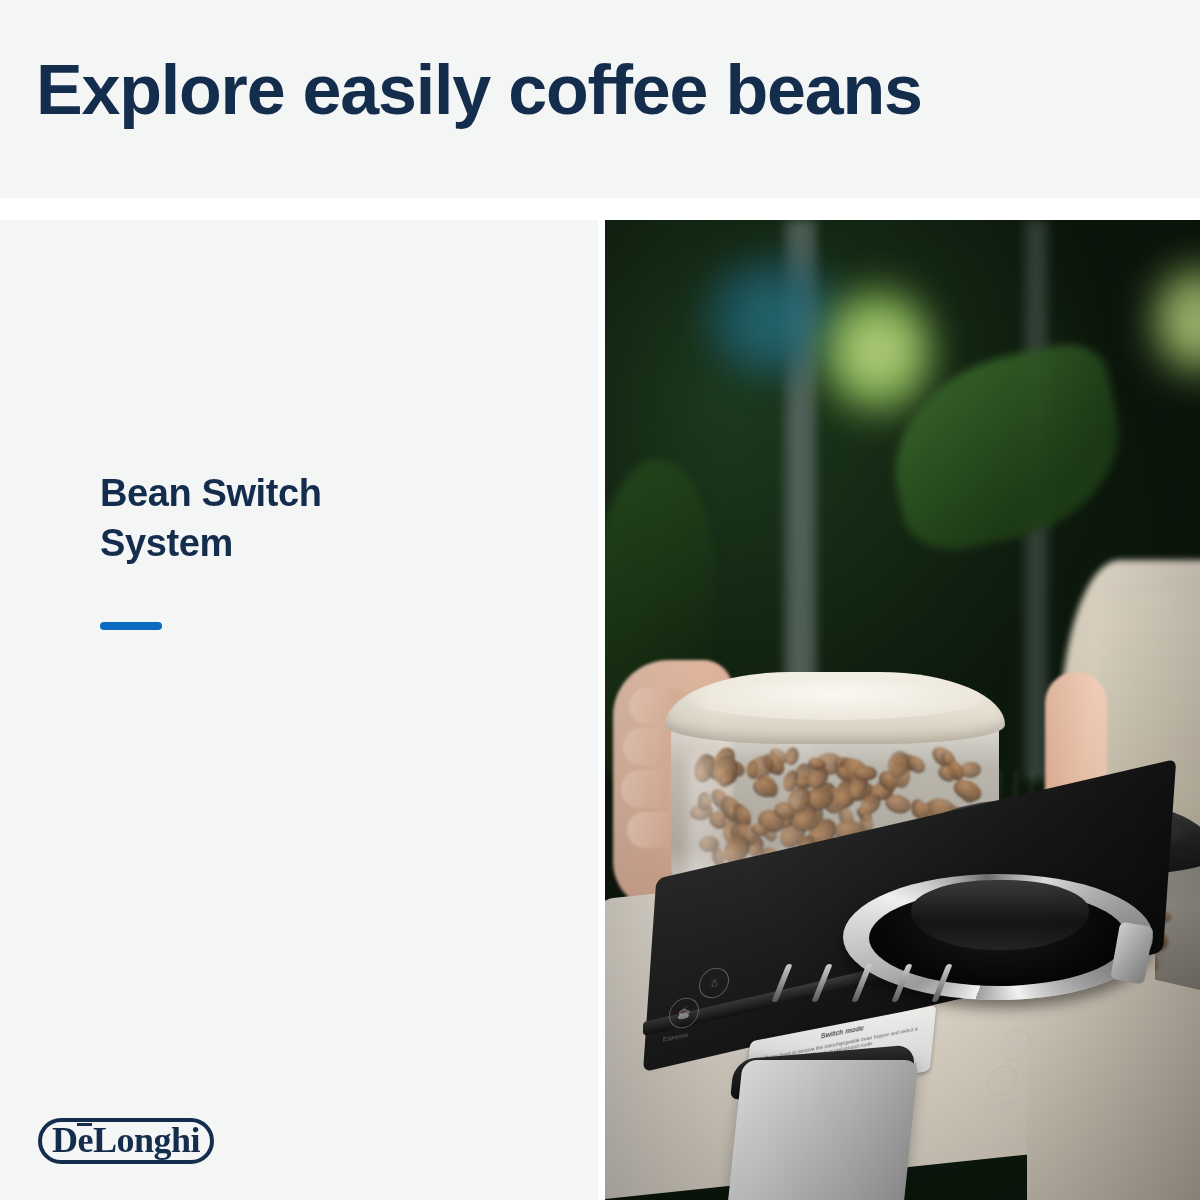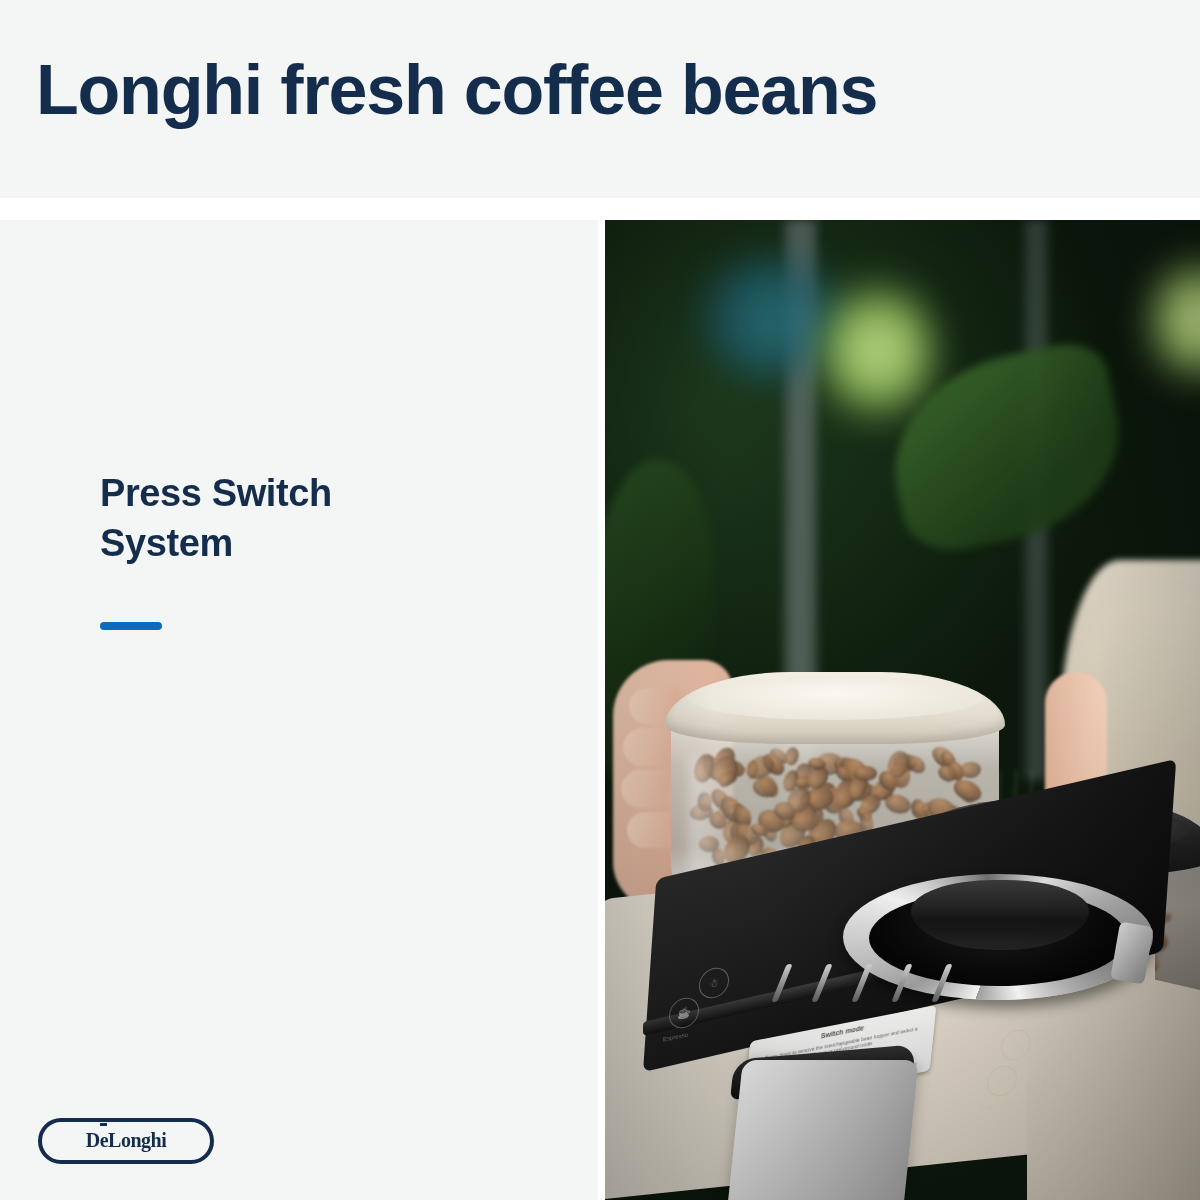--- a/index.html
+++ b/index.html
@@ -59,21 +59,21 @@
     position:absolute;left:38px;top:1118px;
     width:176px;height:46px;
     border:4px solid #152d4d;
     border-radius:23px;
     box-sizing:border-box;
     display:flex;align-items:center;justify-content:center;
   }
   .brand-logo .wordmark{
     font-family:"Liberation Serif", serif;
     font-weight:bold;
-    font-size:20px;
+    font-size:36px;
     line-height:30px;
     color:#152d4d;
     letter-spacing:-0.5px;
     position:relative;
     top:-1px;
   }
   .brand-logo .wordmark .macron{
     position:relative;
     display:inline-block;
   }
@@ -460,28 +460,28 @@
     background:radial-gradient(ellipse at 50% 42%, rgba(0,0,0,0) 46%, rgba(0,0,0,.30) 100%);
     pointer-events:none;
   }
 </style>
 </head>
 <body>
 
 <div class="page">
 
   <div class="header-band">
-    <div class="page-title">Longhi fresh coffee beans</div>
+    <div class="page-title">Explore easily coffee beans</div>
   </div>
 
   <div class="content-row">
 
     <div class="left-panel">
       <div class="feature-block">
-        <h2 class="feature-heading">Press Switch
+        <h2 class="feature-heading">Bean Switch
 System</h2>
         <div class="accent-bar"></div>
       </div>
     </div>
 
     <div class="photo-panel">
 
       <div class="bg-dark"></div>
       <div class="window-frame"></div>
       <div class="window-frame right"></div>

